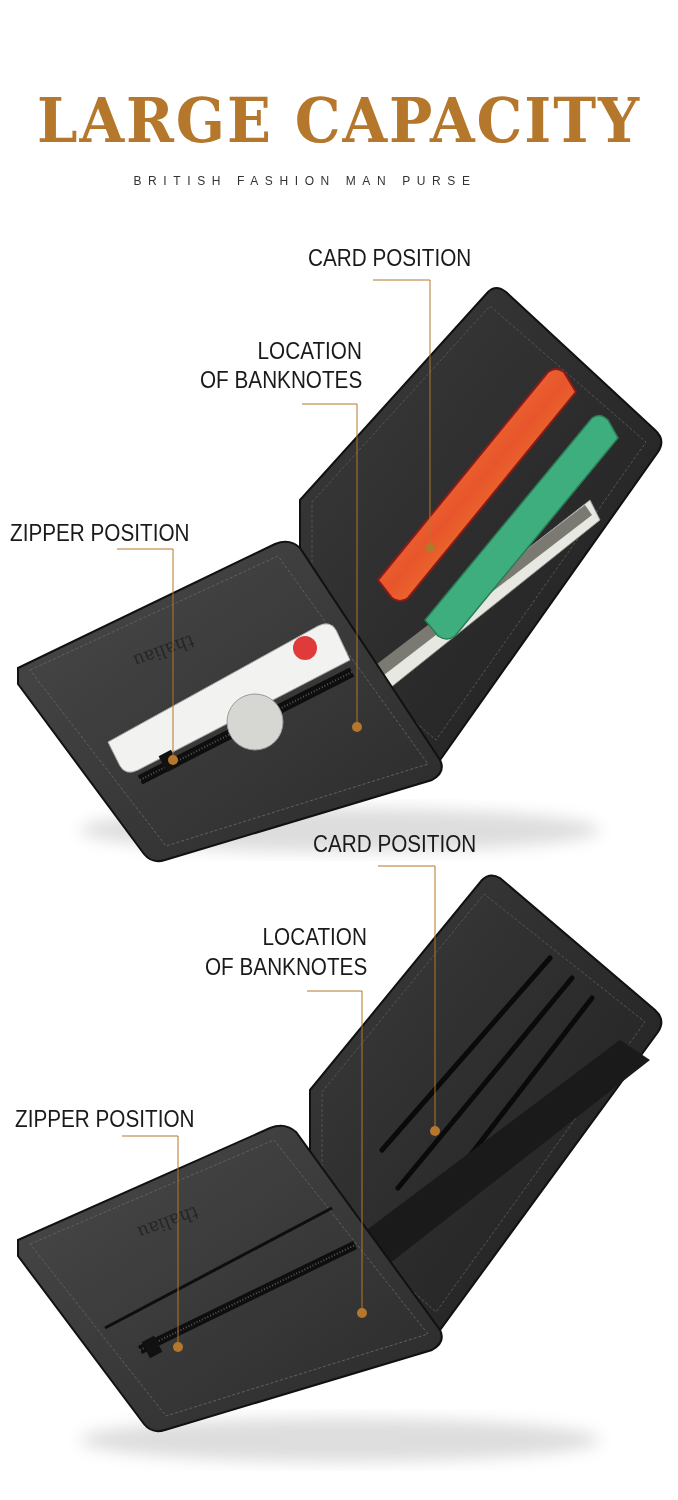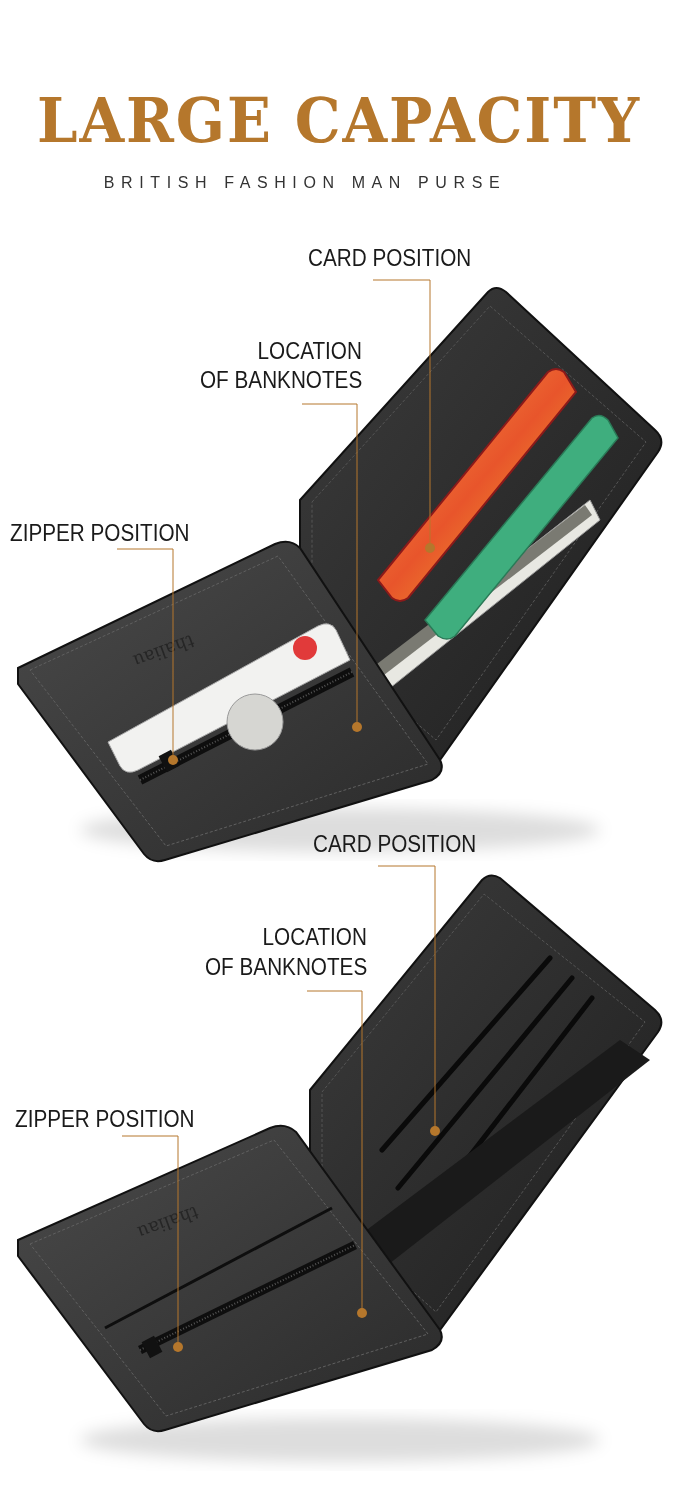--- a/index.html
+++ b/index.html
@@ -1,18 +1,18 @@
 <!DOCTYPE html>
 <html><head>
 <meta charset="utf-8">
 <style>
   html, body { margin:0; padding:0; background:#ffffff; }
   body { width:678px; height:1500px; position:relative; overflow:hidden; font-family:"Liberation Sans", sans-serif; }
   .title { position:absolute; left:0; top:84px; width:678px; text-align:center; font-family:"DejaVu Serif", serif; font-weight:bold; font-size:62px; color:#b5772c; letter-spacing:2px; line-height:74px; transform:scaleX(0.93); transform-origin:center; }
-  .subtitle { position:absolute; left:0; top:174px; width:610px; text-align:center; font-size:16px; letter-spacing:6.6px; color:#333; }
+  .subtitle { position:absolute; left:0; top:174px; width:610px; text-align:center; font-size:12px; letter-spacing:6.6px; color:#333; }
   .label { position:absolute; font-family:"Liberation Sans", sans-serif; font-size:23px; color:#1a1a1a; line-height:29px; transform:scaleX(0.9); transform-origin:left; white-space:nowrap; }
   .label.right { text-align:right; transform-origin:right; }
   svg.scene { position:absolute; left:0; top:0; }
 </style>
 </head>
 <body>
 
 <div class="title">LARGE CAPACITY</div>
 <div class="subtitle">BRITISH FASHION MAN PURSE</div>
 

